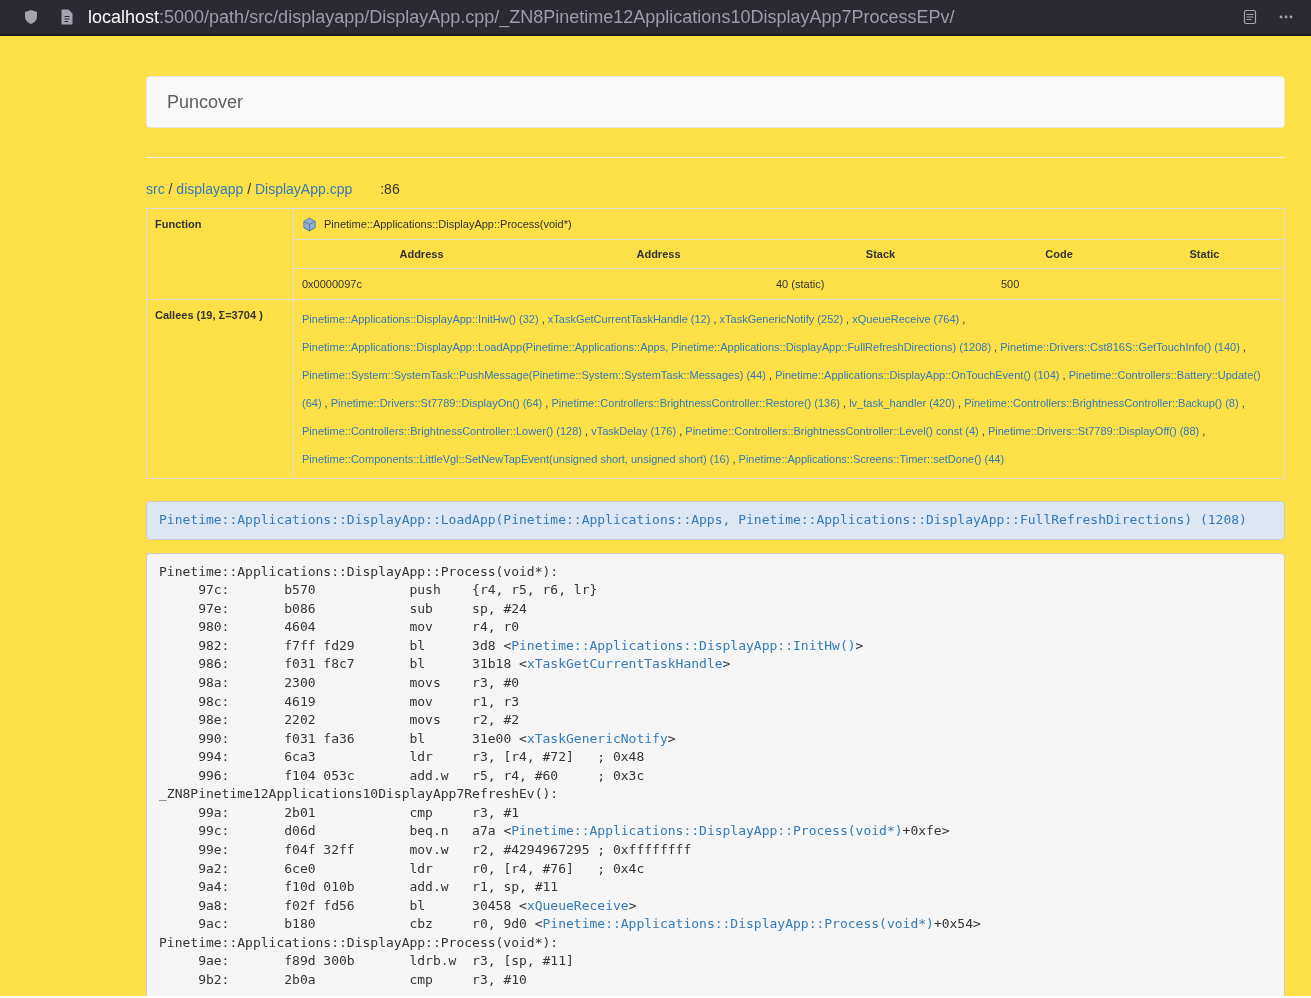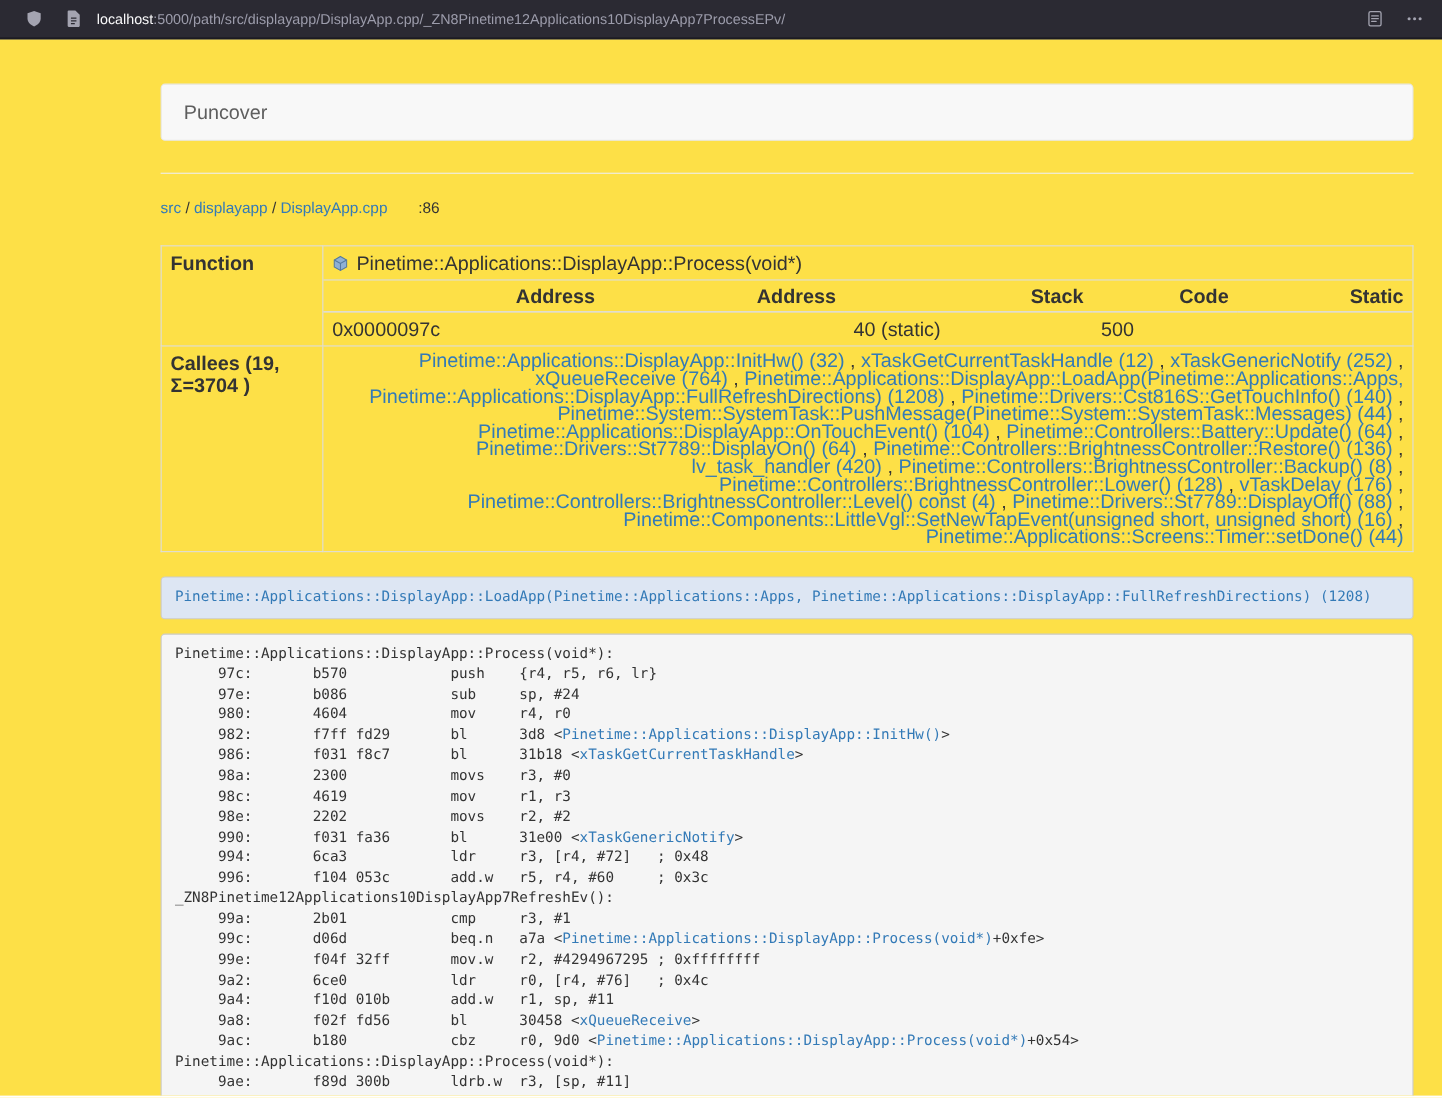--- a/index.html
+++ b/index.html
@@ -18,59 +18,59 @@
   a{color:var(--link);text-decoration:none;cursor:pointer;}
 
   
   .browser-bar{
     height:36px;background:var(--bar-bg);display:flex;align-items:center;
     padding:0 14px 0 20px;border-bottom:2px solid #1c1b22;
   }
   .bicon{display:inline-flex;align-items:center;justify-content:center;width:22px;height:22px;flex:0 0 auto;}
   .bicon.shield{margin-right:14px;}
   .bicon.pageinfo{margin-right:10px;}
-  .urlbar{flex:1;min-width:0;font-size:13px;color:#9c9cab;white-space:nowrap;overflow:hidden;}
+  .urlbar{flex:1;min-width:0;font-size:18px;color:#9c9cab;white-space:nowrap;overflow:hidden;}
   .url-host{color:#f9f9fa;}
   .bicon.reader{margin-left:12px;margin-right:14px;}
 
   
   .page{height:960px;background:#fde047;overflow:hidden;}
   .container{width:1139px;margin-left:146px;}
 
   .navbar{
     margin-top:40px;height:52px;background:var(--nav-bg);
     border:1px solid #e7e7e7;border-radius:4px;display:flex;align-items:center;
   }
   .navbar-brand{font-size:18px;color:#5e5e5e;padding:0 20px;line-height:50px;}
 
   hr.rule{border:0;border-top:1px solid #eee;margin:29px 0 0 0;}
 
   .crumbs{margin-top:21px;font-size:14px;line-height:20px;}
   .crumbs .sep{color:#333;}
   .crumbs .line-no{color:#333;padding-left:28px;}
 
   
-  .symbol-table{width:100%;border-collapse:collapse;margin-top:24px;font-size:18px;line-height:20px;}
+  .symbol-table{width:100%;border-collapse:collapse;margin-top:9px;font-size:11px;line-height:20px;}
   .symbol-table>tbody>tr>th,
   .symbol-table>tbody>tr>td{border:1px solid #ddd;vertical-align:top;text-align:left;}
   .rowlabel{width:147px;padding:5px 8px;font-weight:bold;}
   .content-cell{padding:0;}
   .pad-cell{padding:5px 8px;}
 
   .fn-title{padding:5px 8px;border-bottom:1px solid #ddd;display:flex;align-items:center;gap:7px;}
 
   .inner-table{width:100%;border-collapse:collapse;table-layout:fixed;}
-  .inner-table th{font-weight:bold;text-align:right;padding:4px 8px;border-bottom:1px solid #ddd;}
+  .inner-table th{font-weight:bold;text-align:center;padding:4px 8px;border-bottom:1px solid #ddd;}
   .inner-table td{padding:5px 8px;}
   .inner-table th:nth-child(1),.inner-table td:nth-child(1){width:255px;}
   .inner-table th:nth-child(2),.inner-table td:nth-child(2){width:219px;}
   .inner-table th:nth-child(3),.inner-table td:nth-child(3){width:225px;}
   .inner-table th:nth-child(4),.inner-table td:nth-child(4){width:132px;}
 
-  #callees-cell{line-height:16px;text-align:right;}
+  #callees-cell{line-height:28px;}
   #callees-cell .csep{color:#333;}
 
   
   pre{
     font-family:"DejaVu Sans Mono","Liberation Mono",monospace;
     font-size:13px;line-height:1.42857;margin:0;white-space:pre;
     tab-size:8;-moz-tab-size:8;
     border:1px solid #ccc;border-radius:4px;
   }
   .hl-pre{margin-top:22px;background:var(--hl-bg);padding:9px 12px;overflow:hidden;}

